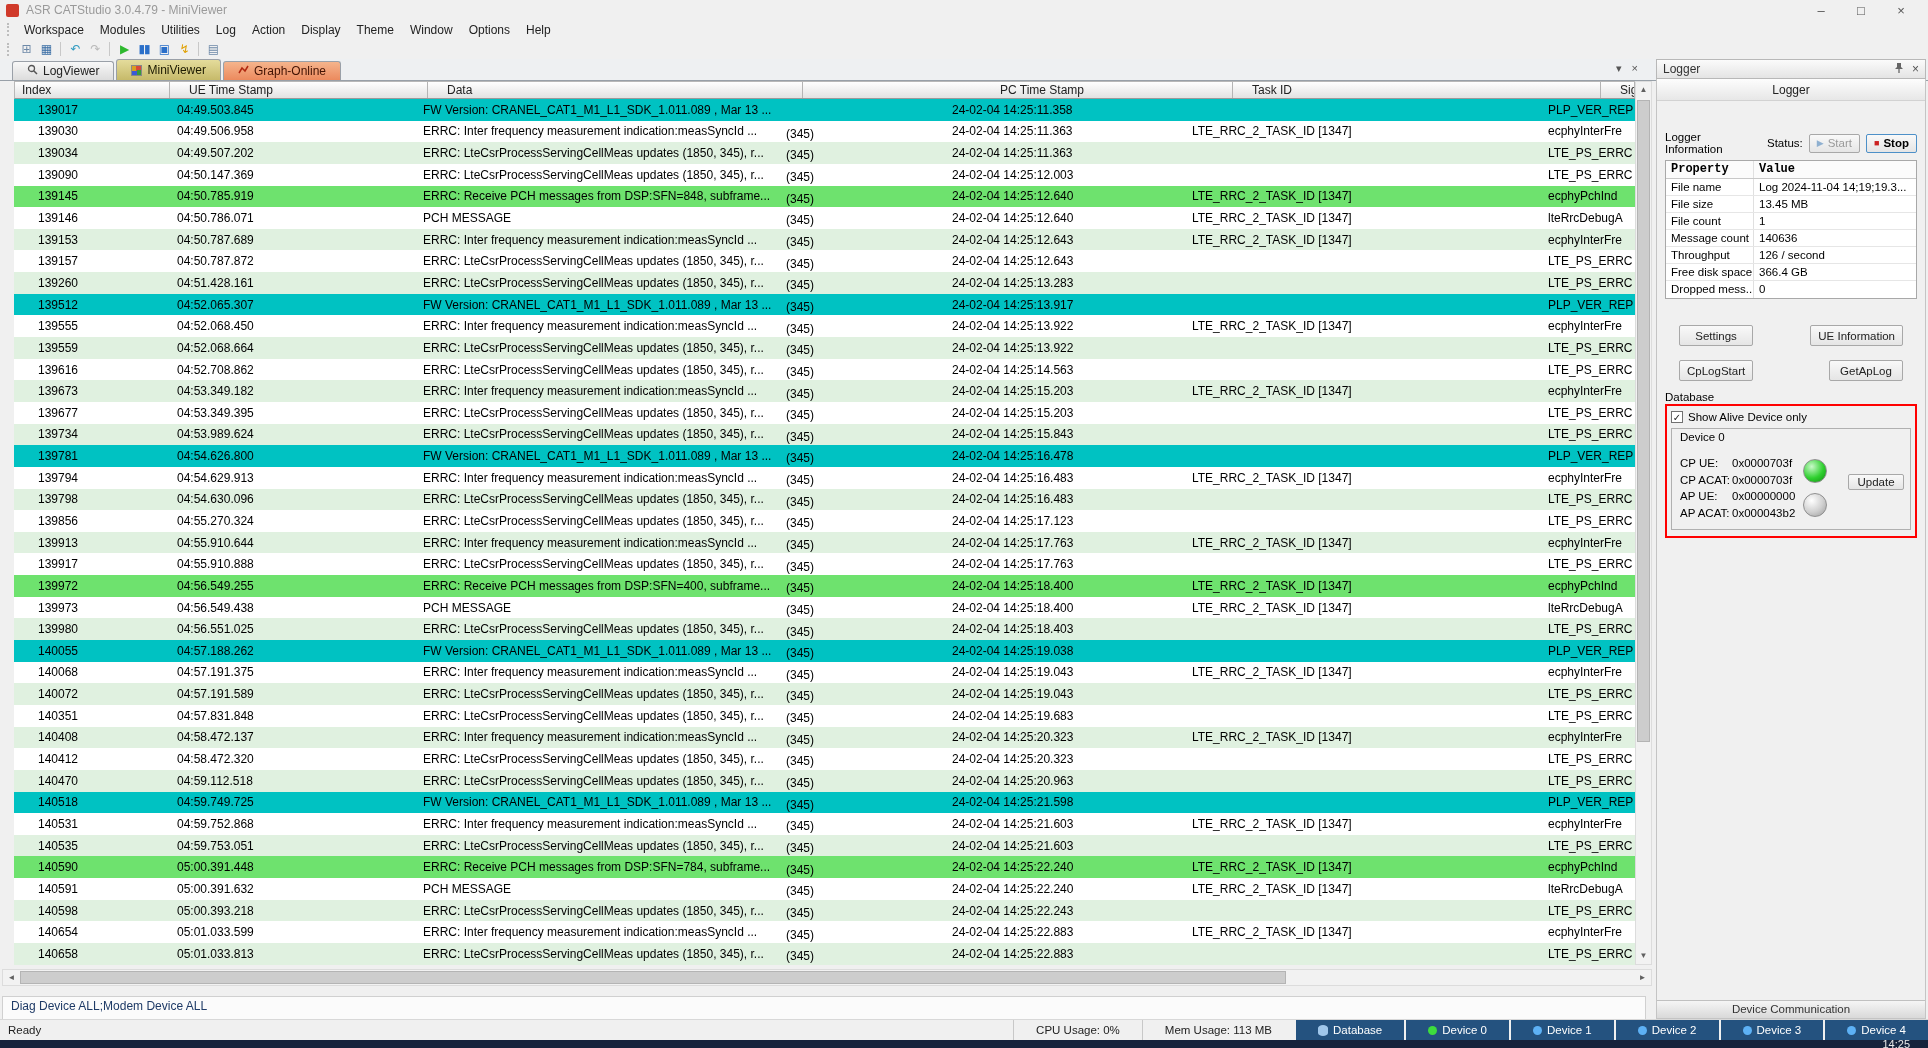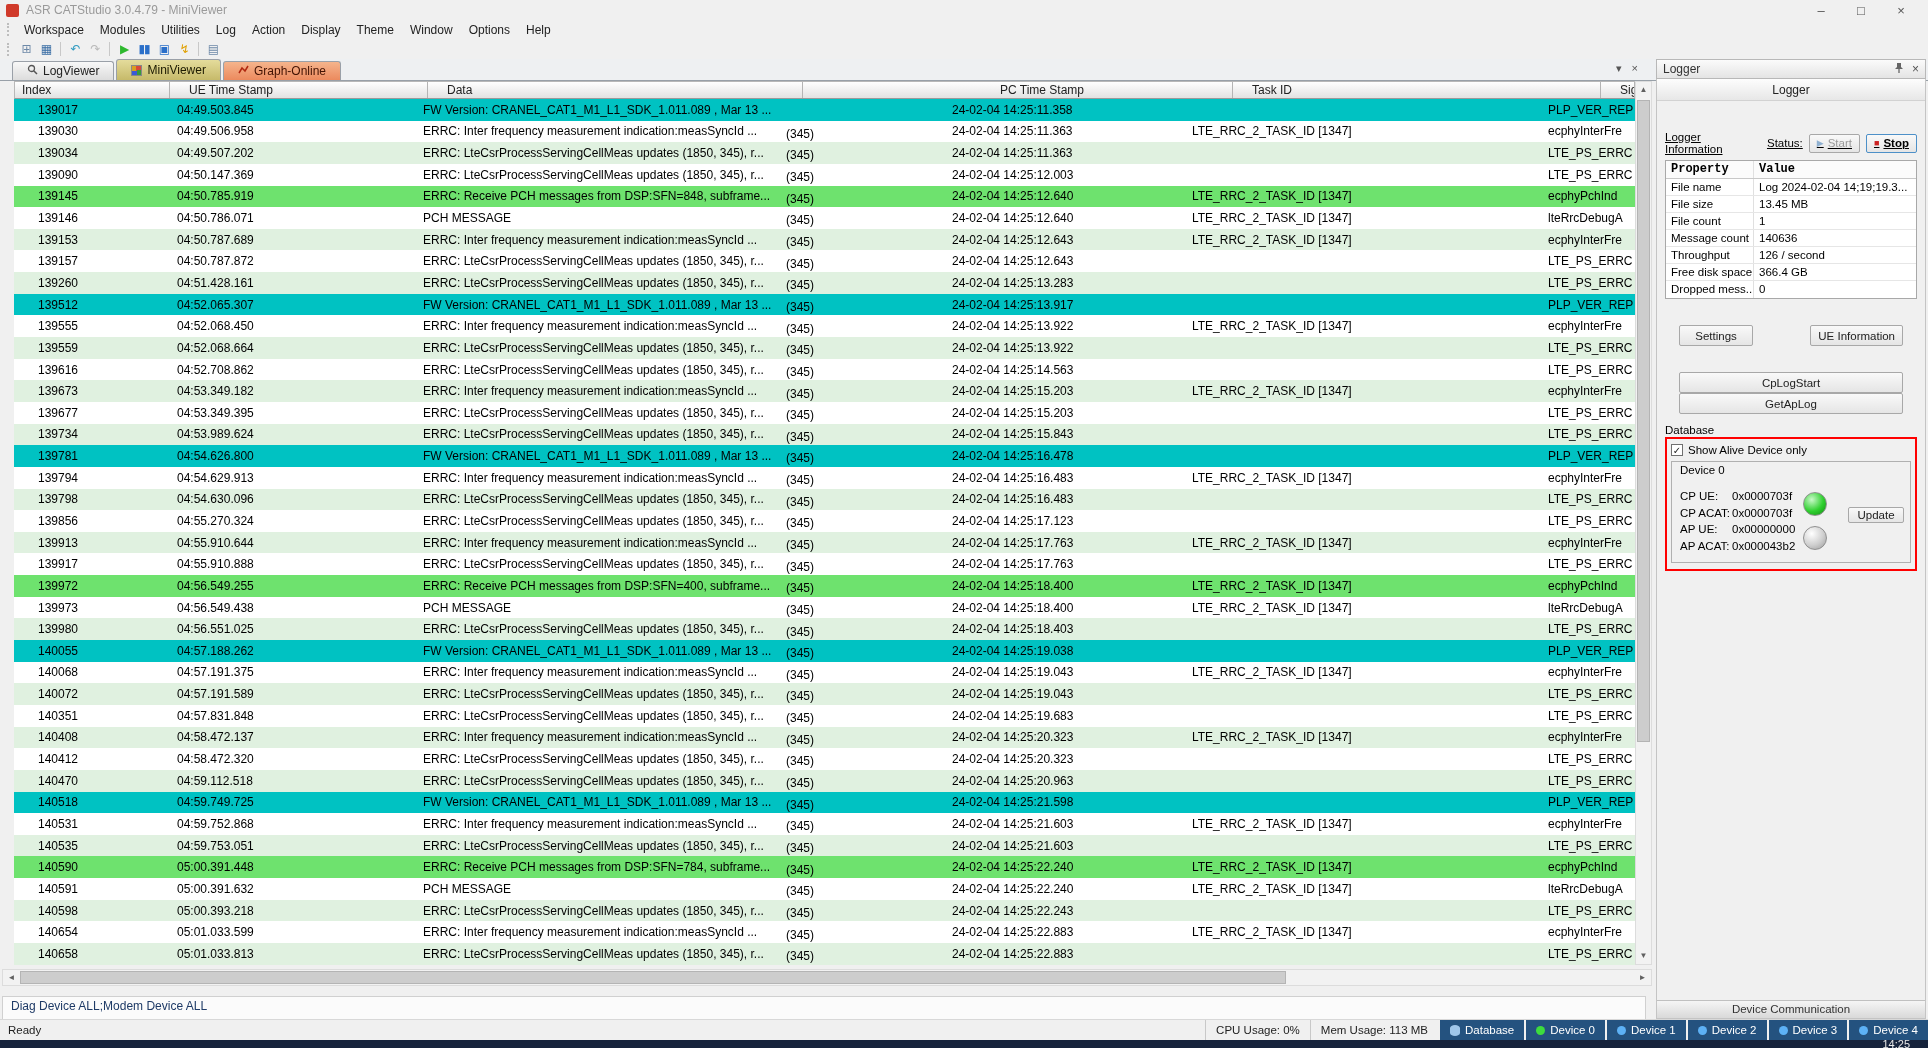--- a/index.html
+++ b/index.html
@@ -65,38 +65,38 @@
 
   .diagbar { position:absolute; left:0; top:915px; width:1644px; height:36px; background:#fbfbfb; border:1px solid #d0d0d0; line-height:18px; padding-left:8px; color:#1e3a66; }
 
   
   .rpanel { position:absolute; left:1656px; top:59px; width:270px; height:960px; }
   .dock-head { height:20px; display:flex; align-items:center; padding:0 6px; background:linear-gradient(#fbfbfb,#e4e4e4); border:1px solid #b8b8b8; color:#333; }
   .dock-icons { margin-left:auto; display:flex; gap:8px; align-items:center; color:#555; }
   .rbody { position:absolute; top:20px; bottom:0; left:0; right:0; background:#f0f0f0; border:1px solid #c4c4c4; border-top:none; }
   .ptitle { height:22px; line-height:22px; text-align:center; background:linear-gradient(#fdfdfd,#e7e7e7); border-bottom:1px solid #d2d2d2; color:#222; }
   .rcontent { padding:30px 8px 0; font-size:11.5px; }
-  .info-row { display:flex; align-items:center; gap:6px;text-decoration:underline; }
+  .info-row { display:flex; align-items:center; gap:6px; }
   .info-row .status-lbl { margin-left:auto; }
   .btn { font-family:"Liberation Sans", sans-serif; font-size:11.5px; background:linear-gradient(#f9f9f9,#e5e5e5); border:1px solid #a8a8a8; border-radius:2px; height:19px; padding:0 7px; display:inline-flex; align-items:center; gap:4px; color:#222; }
   .start-btn { color:#9a9a9a; }
   .start-btn .ic { color:#8fb0d0; font-size:9px; }
   .stop-btn { border-color:#4d90c8; font-weight:bold; color:#000; }
   .stop-btn .ic { color:#cc2222; font-size:9px; }
 
   .propgrid { margin-top:5px; border:1px solid #a8a8a8; background:#fff; }
   .pg-row { display:flex; height:17px; line-height:16px; border-bottom:1px solid #e6e6e6; }
   .pg-row:last-child { border-bottom:none; }
   .pg-head { height:18px; font-family:"Liberation Mono","DejaVu Sans Mono",monospace; font-weight:bold; font-size:12px; background:#fbfbfb; border-bottom:1px solid #c8c8c8; }
   .pg-prop { width:88px; padding-left:5px; border-right:1px solid #e0e0e0; white-space:nowrap; overflow:hidden; }
   .pg-val { flex:1; padding-left:5px; white-space:nowrap; overflow:hidden; }
 
   .btnrow { display:flex; justify-content:space-between; padding:0 14px; }
   .btnrow1 { margin-top:26px; }
-  .btnrow2 { margin-top:26px;flex-direction:column; }
+  .btnrow2 { margin-top:14px; }
   .btnrow .btn { height:21px; min-width:74px; justify-content:center; }
 
   .db-label { margin-top:10px; }
   .redbox { margin-top:1px; border:2px solid var(--annotation); padding:3px 4px 6px; }
   .chk-row { display:flex; align-items:center; gap:5px; height:16px; }
   .checkbox { width:12px; height:12px; border:1px solid #707070; background:#fff; font-size:10px; line-height:11px; text-align:center; color:#222; }
   .devgroup { margin-top:3px; border:1px solid #b0b0b0; position:relative; padding:14px 6px 8px 8px; display:flex; align-items:flex-start; }
   .dg-legend { position:absolute; top:2px; left:8px; background:transparent; }
   .dg-fields { margin-top:12px; }
   .dg-row { display:flex; height:16.5px; line-height:16px; }
@@ -107,21 +107,21 @@
   .led-on { background:radial-gradient(circle at 35% 30%, #c9f9c9, var(--led_on) 55%, #118a11); }
   .led-off { background:radial-gradient(circle at 35% 30%, #ffffff, var(--led_off) 55%, #9a9a9a); }
   .update-btn { margin-left:auto; align-self:center; height:16px; min-width:56px; justify-content:center; }
 
   .dock-bottom { position:absolute; bottom:0; left:0; right:0; height:18px; line-height:17px; text-align:center; background:linear-gradient(#f5f5f5,#d9d9d9); border-top:1px solid #c0c0c0; color:#333; font-size:11.5px; }
 
   
   .statusbar { position:absolute; left:0; top:1019px; width:1928px; height:21px; background:#f0f0f0; border-top:1px solid #d8d8d8; display:flex; align-items:stretch; font-size:11.5px; }
   .sb-ready { display:flex; align-items:center; padding-left:8px; color:#222; }
   .sb-right { margin-left:auto; display:flex; align-items:stretch; }
-  .sb-pane { display:flex; align-items:center; gap:5px; padding:0 10px; border-left:1px solid #c8c8c8; color:#222; }
+  .sb-pane { display:flex; align-items:center; gap:5px; padding:0 22px; border-left:1px solid #c8c8c8; color:#222; }
   .sb-dark { background:var(--status_dark); color:#fff; border-left:2px solid #f0f0f0; }
   .sb-dot { width:9px; height:9px; border-radius:50%; flex:0 0 auto; }
   .db-icon { width:10px; height:11px; background:#9fc6ea; border-radius:5px / 3px; flex:0 0 auto; }
 
   .taskbar { position:absolute; left:0; top:1040px; width:1928px; height:8px; background:#16233c; overflow:hidden; }
   .tb-clock { position:absolute; right:18px; top:-2px; color:#e8e8e8; font-size:11px; }
 </style>
 </head>
 <body>
 
@@ -611,21 +611,21 @@
       </div>
 
       <div class="propgrid">
         <div class="pg-row pg-head">
           <div class="pg-prop">Property</div>
           <div class="pg-val">Value</div>
         </div>
         <div>
             <div class="pg-row">
               <div class="pg-prop">File name</div>
-              <div class="pg-val">Log 2024-02-04 14;19;19.3...</div>
+              <div class="pg-val">Log 2024-11-04 14;19;19.3...</div>
             </div>
             <div class="pg-row">
               <div class="pg-prop">File size</div>
               <div class="pg-val">13.45 MB</div>
             </div>
             <div class="pg-row">
               <div class="pg-prop">File count</div>
               <div class="pg-val">1</div>
             </div>
             <div class="pg-row">

